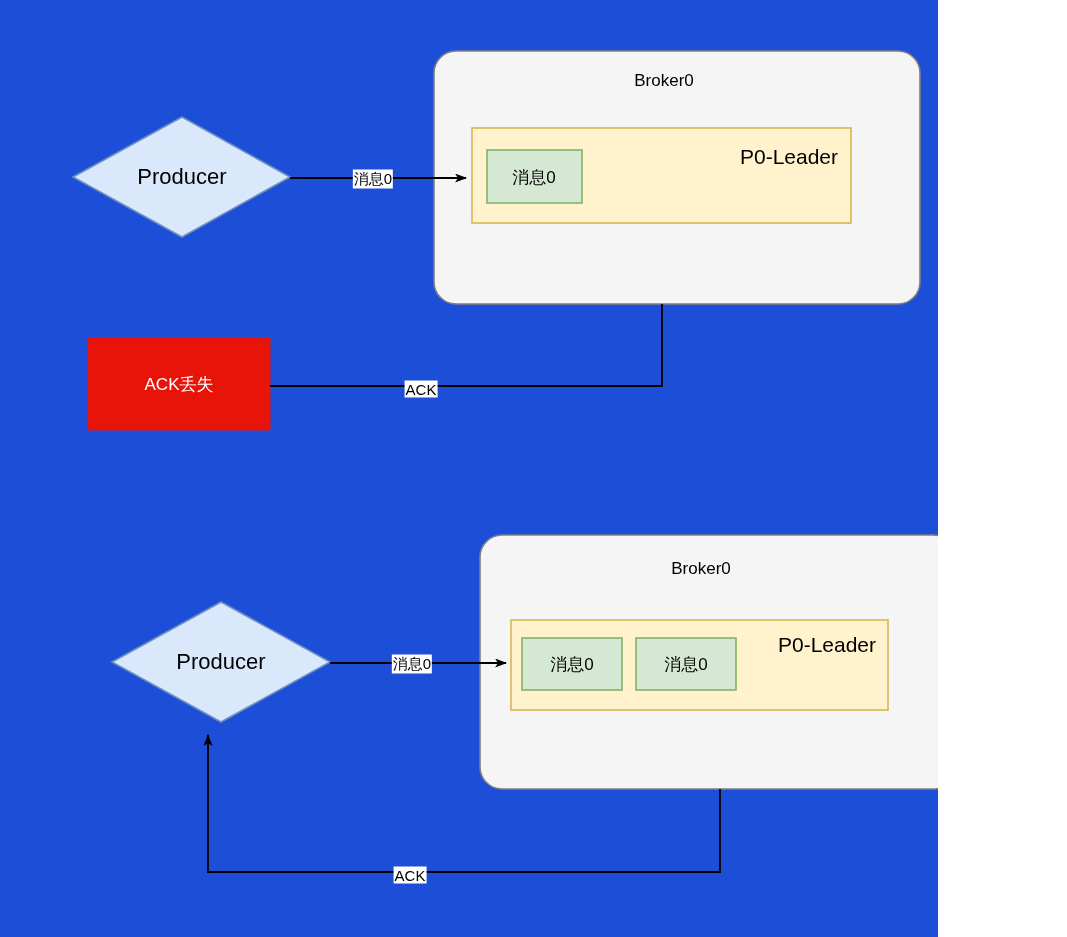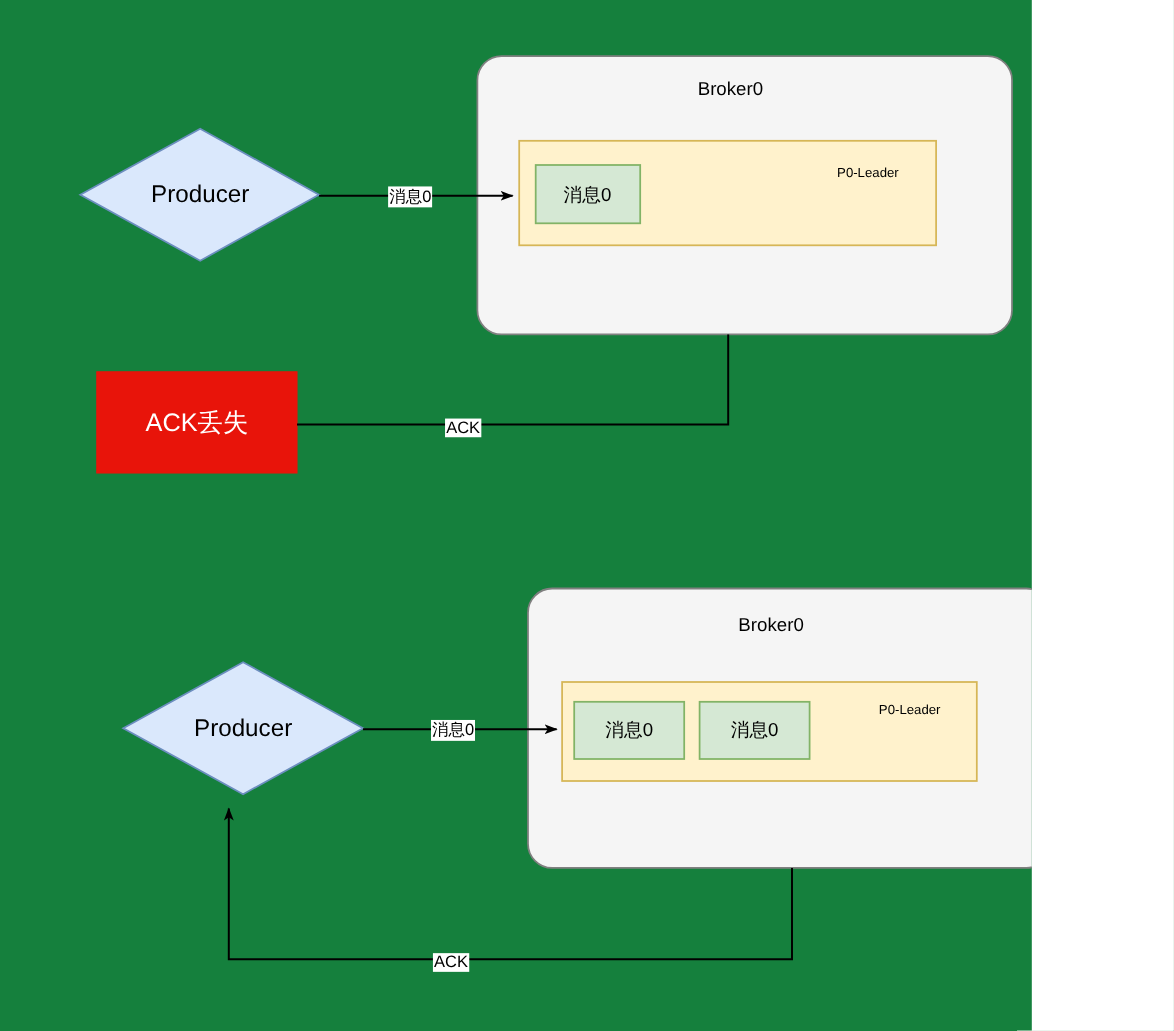--- a/index.html
+++ b/index.html
@@ -8,50 +8,50 @@
     padding: 0;
     background: #ffffff;
   }
   body {
     font-family: "Liberation Sans", "DejaVu Sans", sans-serif;
   }
   #canvas {
     position: relative;
     width: 938px;
     height: 937px;
-    background: #15803d;
+    background: #1d4ed8;
     overflow: hidden;
   }
   svg.layer {
     position: absolute;
     top: 0;
     left: 0;
     width: 1067px;
     height: 937px;
   }
   .node-label {
     position: absolute;
     white-space: nowrap;
     color: #000000;
     font-family: "Liberation Sans", "DejaVu Sans", sans-serif;
   }
   .broker-title {
     font-size: 17px;
   }
   .partition-title {
-    font-size: 12px;
+    font-size: 21px;
   }
   .msg-title {
     font-size: 17px;
   }
   .diamond-title {
     font-size: 22px;
   }
   .redbox-title {
-    font-size: 23px;
+    font-size: 17px;
     color: #ffffff;
   }
   .edge-label {
     position: absolute;
     white-space: nowrap;
     color: #000000;
     font-size: 15px;
     background: #ffffff;
     padding: 0 1px;
     font-family: "Liberation Sans", "DejaVu Sans", sans-serif;

